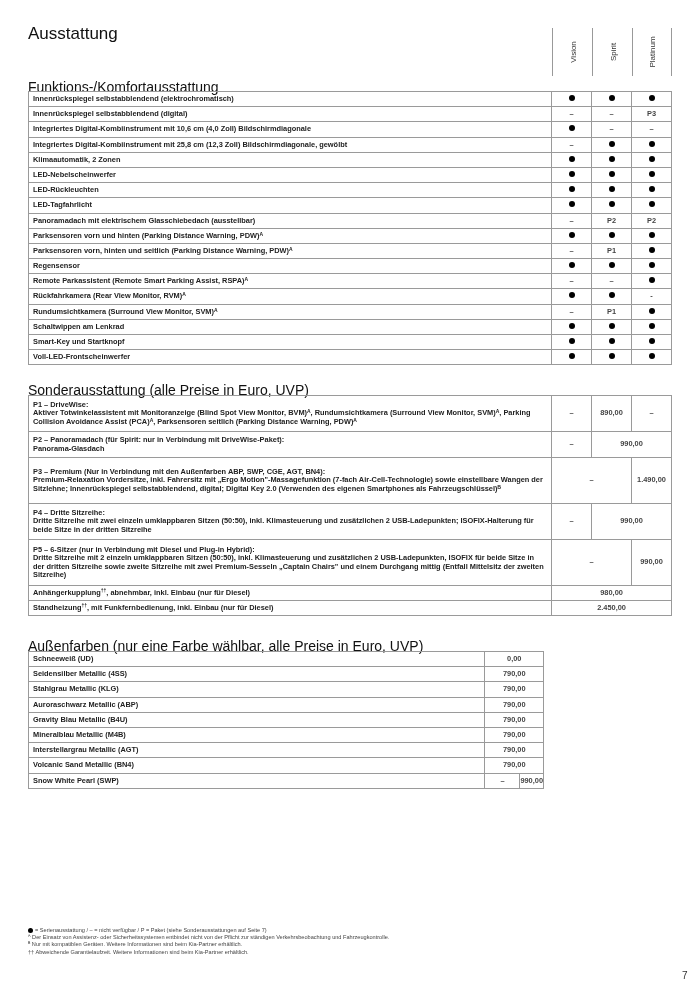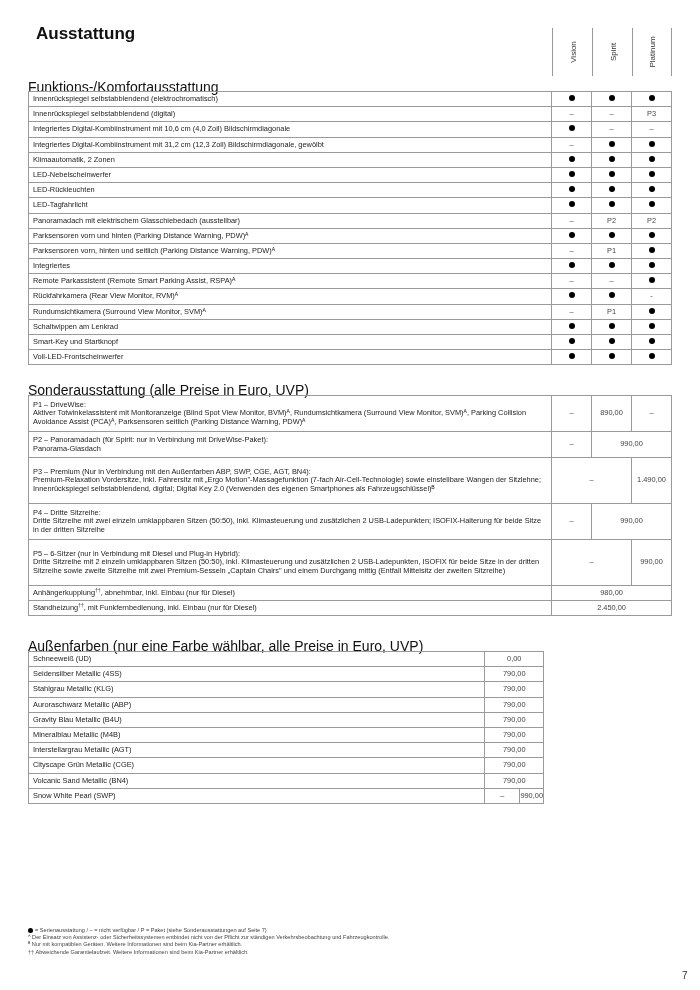--- a/index.html
+++ b/index.html
@@ -1,24 +1,24 @@
 <!DOCTYPE html>
 <html><head>
 <meta charset="utf-8">
 <style>
   * { box-sizing: border-box; margin: 0; padding: 0; }
   html, body { width: 700px; height: 990px; background: #ffffff; overflow: hidden; }
   body { font-family: "Liberation Sans", sans-serif; color: #1a1a1a; position: relative; }
-  .page-title { position: absolute; left: 36px; top: 24px; font-size: 17px; font-weight: bold; color: #111; }
+  .page-title { position: absolute; left: 28px; top: 24px; font-size: 17px; font-weight: normal; color: #111; }
   .col-headers { position: absolute; left: 552px; top: 28px; width: 120px; height: 48px; display: flex; }
   .col-header { width: 40px; height: 48px; border-left: 1px solid #999; position: relative; }
   .col-header:last-child { border-right: 1px solid #999; }
   .col-header span { position: absolute; left: 50%; top: 50%; transform: translate(-50%, -50%) rotate(-90deg); font-size: 8px; color: #333; white-space: nowrap; }
   .section-title { position: absolute; left: 28px; font-size: 14px; color: #111; }
-  table { border-collapse: collapse; position: absolute; left: 28px; font-size: 7.4px; color: #222; }
+  table { border-collapse: collapse; position: absolute; left: 28px; font-size: 7.4px; color: #222; font-weight: bold; }
   td { border: 1px solid #9a9a9a; padding: 0 4px; height: 15.2px; line-height: 1.1; vertical-align: middle; }
   td.val { text-align: center; width: 40px; padding: 0; color: #444; }
   .dot { display: inline-block; width: 6px; height: 6px; background: #000; border-radius: 50%; }
   #t-komfort { top: 91px; width: 644px; }
   #t-komfort td.label { width: 524px; }
   #t-sonder { top: 395px; width: 644px; }
   #t-sonder td.label { width: 524px; padding: 2px 4px; }
   #t-sonder .pk-title { display: block; }
   #t-farben { top: 651px; width: 516px; }
   #t-farben td.label { width: 524px; }
@@ -58,21 +58,21 @@
         <td class="val">–</td>
         <td class="val">P3</td>
       </tr>
       <tr>
         <td class="label">Integriertes Digital-Kombiinstrument mit 10,6 cm (4,0 Zoll) Bildschirmdiagonale</td>
         <td class="val"><span class="dot"></span></td>
         <td class="val">–</td>
         <td class="val">–</td>
       </tr>
       <tr>
-        <td class="label">Integriertes Digital-Kombiinstrument mit 31,2 cm (12,3 Zoll) Bildschirmdiagonale, gewölbt</td>
+        <td class="label">Integriertes Digital-Kombiinstrument mit 25,8 cm (12,3 Zoll) Bildschirmdiagonale, gewölbt</td>
         <td class="val">–</td>
         <td class="val"><span class="dot"></span></td>
         <td class="val"><span class="dot"></span></td>
       </tr>
       <tr>
         <td class="label">Klimaautomatik, 2 Zonen</td>
         <td class="val"><span class="dot"></span></td>
         <td class="val"><span class="dot"></span></td>
         <td class="val"><span class="dot"></span></td>
       </tr>
@@ -106,21 +106,21 @@
         <td class="val"><span class="dot"></span></td>
         <td class="val"><span class="dot"></span></td>
       </tr>
       <tr>
         <td class="label">Parksensoren vorn, hinten und seitlich (Parking Distance Warning, PDW)ᴬ</td>
         <td class="val">–</td>
         <td class="val">P1</td>
         <td class="val"><span class="dot"></span></td>
       </tr>
       <tr>
-        <td class="label">Integriertes</td>
+        <td class="label">Regensensor</td>
         <td class="val"><span class="dot"></span></td>
         <td class="val"><span class="dot"></span></td>
         <td class="val"><span class="dot"></span></td>
       </tr>
       <tr>
         <td class="label">Remote Parkassistent (Remote Smart Parking Assist, RSPA)ᴬ</td>
         <td class="val">–</td>
         <td class="val">–</td>
         <td class="val"><span class="dot"></span></td>
       </tr>
@@ -219,24 +219,20 @@
       <tr>
         <td class="label">Gravity Blau Metallic (B4U)</td>
         <td class="val" colspan="3">790,00</td>
       </tr>
       <tr>
         <td class="label">Mineralblau Metallic (M4B)</td>
         <td class="val" colspan="3">790,00</td>
       </tr>
       <tr>
         <td class="label">Interstellargrau Metallic (AGT)</td>
-        <td class="val" colspan="3">790,00</td>
-      </tr>
-      <tr>
-        <td class="label">Cityscape Grün Metallic (CGE)</td>
         <td class="val" colspan="3">790,00</td>
       </tr>
       <tr>
         <td class="label">Volcanic Sand Metallic (BN4)</td>
         <td class="val" colspan="3">790,00</td>
       </tr>
     </tbody>
   <tbody>
     <tr>
       <td class="label">Snow White Pearl (SWP)</td>

